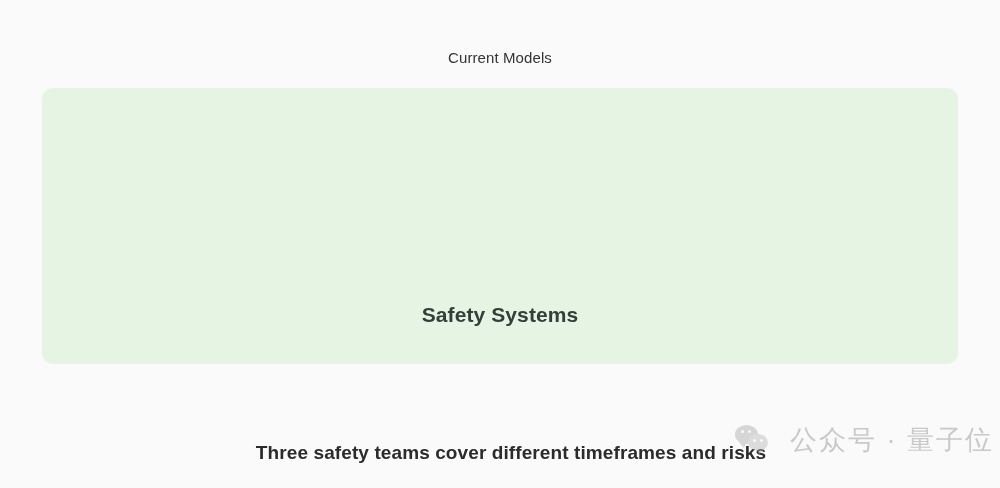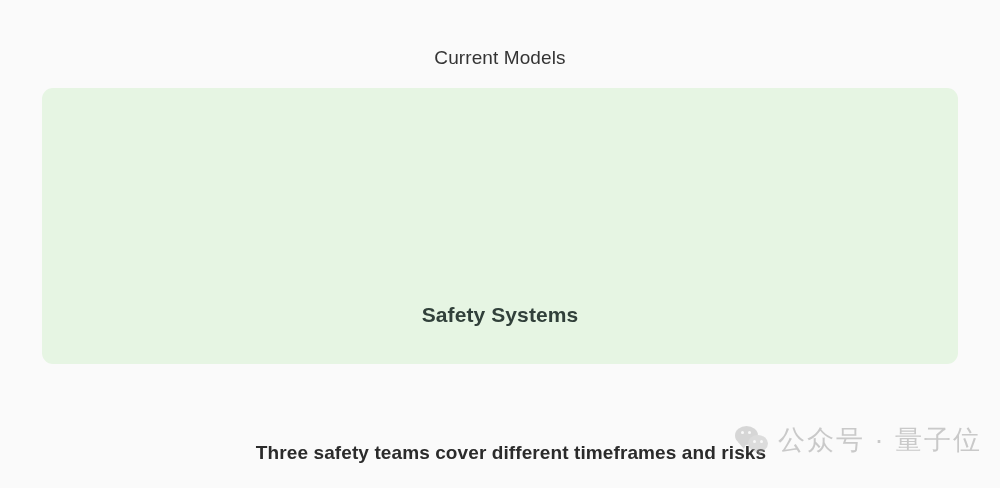--- a/index.html
+++ b/index.html
@@ -31,21 +31,21 @@
     gap: 22px;
   }
   .column {
     flex: 1 1 0;
     display: flex;
     flex-direction: column;
     align-items: stretch;
   }
   .col-header {
     text-align: center;
-    font-size: 19px;
+    font-size: 15px;
     line-height: 20px;
     font-weight: 400;
     color: #343434;
     letter-spacing: 0.1px;
     margin-bottom: 20px;
     white-space: nowrap;
   }
   .card {
     height: 276px;
     border-radius: 11px;
@@ -81,22 +81,22 @@
     padding-left: 11px;
   }
 
   
   .watermark {
     position: absolute;
     left: 735px;
     top: 424px;
     display: flex;
     flex-direction: row;
-    align-items: center;
-    gap: 7px;
+    align-items: flex-start;
+    gap: 19px;
     pointer-events: none;
   }
   .wechat-icon {
     width: 36px;
     height: 31px;
     position: relative;
     opacity: 0.42;
     flex: none;
   }
   .wechat-icon .bubble-a,

